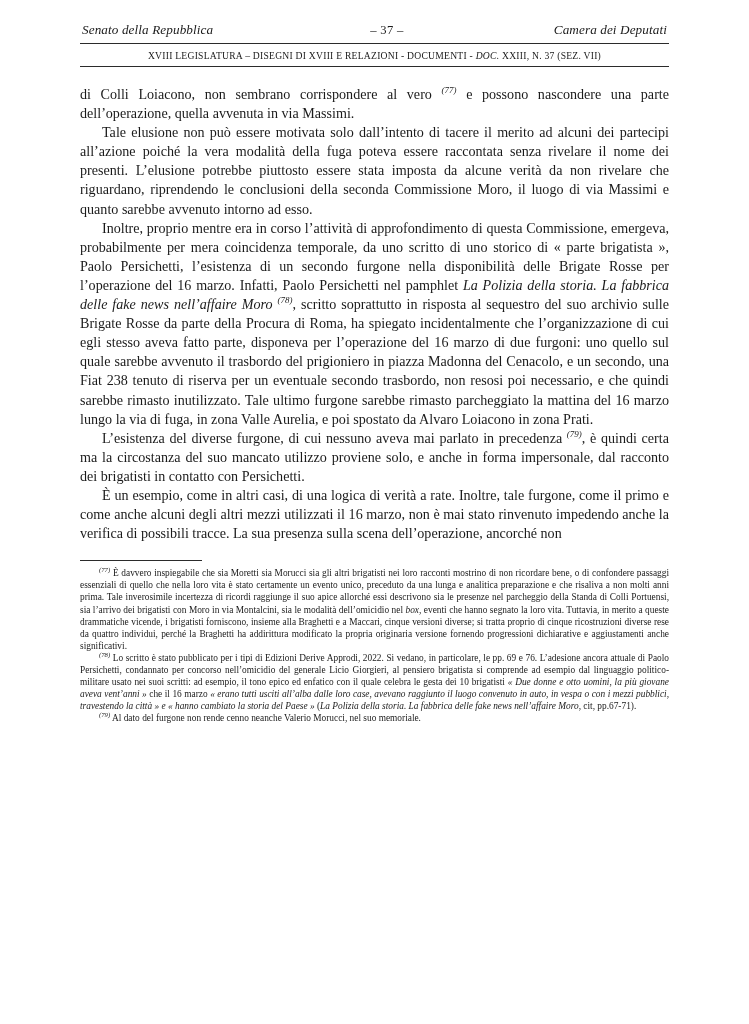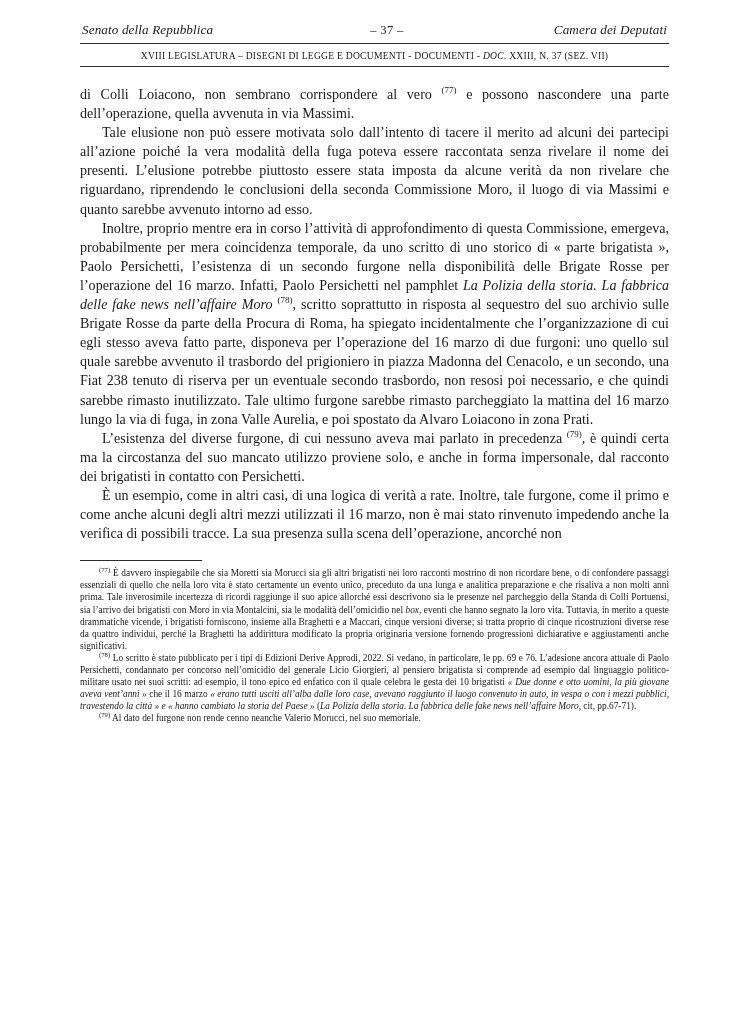--- a/index.html
+++ b/index.html
@@ -72,20 +72,21 @@
     margin: 0;
     text-indent: 0;
   }
   .body-text p.ind {
     text-indent: 22px;
   }
   sup {
     font-size: 0.64em;
     vertical-align: super;
     line-height: 0;
+    font-style: italic;
   }
   .it { font-style: italic; }
   
   .fn-rule {
     border: none;
     border-top: 0.8px solid #2b2b2b;
     width: 122px;
     margin: 17px 0 6px 0;
   }
   .footnotes {
@@ -107,21 +108,21 @@
 <div class="page">
 
   <div class="header-row">
     <div class="header-left">Senato della Repubblica</div>
     <div class="header-center">– 37 –</div>
     <div class="header-right">Camera dei Deputati</div>
   </div>
   <hr class="header-rule">
 
   <div class="subheader">
-    <span>XVIII  LEGISLATURA  –  DISEGNI  DI  LEGGE  E  DOCUMENTI  -  DOCUMENTI  - </span><span class="italic">DOC.</span><span> XXIII, N. 37 (SEZ. VII)</span>
+    <span>XVIII  LEGISLATURA  –  DISEGNI  DI  XVIII  E  RELAZIONI  -  DOCUMENTI  - </span><span class="italic">DOC.</span><span> XXIII, N. 37 (SEZ. VII)</span>
   </div>
   <hr class="subheader-rule">
 
   <div class="body-text" id="body-text">
       <p><span>di Colli Loiacono, non sembrano corrispondere al vero </span><sup>(77)</sup><span> e possono nascondere una parte dell’operazione, quella avvenuta in via Massimi.</span></p>
       <p class="ind"><span>Tale elusione non può essere motivata solo dall’intento di tacere il merito ad alcuni dei partecipi all’azione poiché la vera modalità della fuga poteva essere raccontata senza rivelare il nome dei presenti. L’elusione potrebbe piuttosto essere stata imposta da alcune verità da non rivelare che riguardano, riprendendo le conclusioni della seconda Commissione Moro, il luogo di via Massimi e quanto sarebbe avvenuto intorno ad esso.</span></p>
       <p class="ind"><span>Inoltre, proprio mentre era in corso l’attività di approfondimento di questa Commissione, emergeva, probabilmente per mera coincidenza temporale, da uno scritto di uno storico di « parte brigatista », Paolo Persichetti, l’esistenza di un secondo furgone nella disponibilità delle Brigate Rosse per l’operazione del 16 marzo. Infatti, Paolo Persichetti nel pamphlet </span><span class="it">La Polizia della storia. La fabbrica delle fake news nell’affaire Moro</span><span> </span><sup>(78)</sup><span>, scritto soprattutto in risposta al sequestro del suo archivio sulle Brigate Rosse da parte della Procura di Roma, ha spiegato incidentalmente che l’organizzazione di cui egli stesso aveva fatto parte, disponeva per l’operazione del 16 marzo di due furgoni: uno quello sul quale sarebbe avvenuto il trasbordo del prigioniero in piazza Madonna del Cenacolo, e un secondo, una Fiat 238 tenuto di riserva per un eventuale secondo trasbordo, non resosi poi necessario, e che quindi sarebbe rimasto inutilizzato. Tale ultimo furgone sarebbe rimasto parcheggiato la mattina del 16 marzo lungo la via di fuga, in zona Valle Aurelia, e poi spostato da Alvaro Loiacono in zona Prati.</span></p>
       <p class="ind"><span>L’esistenza del diverse furgone, di cui nessuno aveva mai parlato in precedenza </span><sup>(79)</sup><span>, è quindi certa ma la circostanza del suo mancato utilizzo proviene solo, e anche in forma impersonale, dal racconto dei brigatisti in contatto con Persichetti.</span></p>
       <p class="ind"><span>È un esempio, come in altri casi, di una logica di verità a rate. Inoltre, tale furgone, come il primo e come anche alcuni degli altri mezzi utilizzati il 16 marzo, non è mai stato rinvenuto impedendo anche la verifica di possibili tracce. La sua presenza sulla scena dell’operazione, ancorché non</span></p>
     </div>

